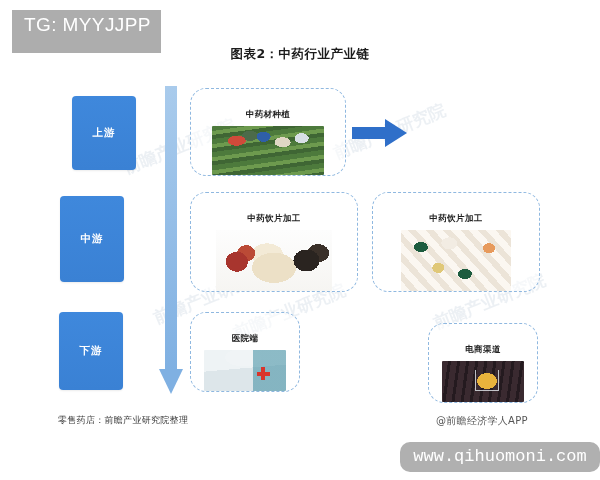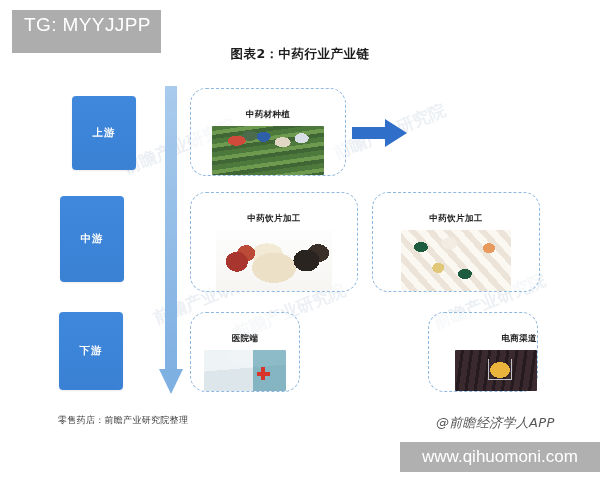--- a/index.html
+++ b/index.html
@@ -36,22 +36,23 @@
     position: absolute;
     left: 400px;
     top: 442px;
     width: 200px;
     height: 30px;
     background: #b0b0b0;
     color: #ffffff;
     font-size: 17px;
     line-height: 30px;
     text-align: center;
-    font-family: Liberation Sans, sans-serif;
+    font-family: Liberation Mono, monospace;
     z-index: 30;
+    border-radius: 10px;
   }
 
   
   #chart-title {
     position: absolute;
     left: 0;
     top: 46px;
     width: 600px;
     text-align: center;
     font-size: 12.5px;
@@ -161,21 +162,21 @@
 
   #node-patent      { left: 372px; top: 192px; width: 168px; height: 100px; }
   #node-patent .node-photo { width: 110px; height: 68px; }
 
   #node-hospital    { left: 190px; top: 312px; width: 110px; height: 80px; }
   #node-hospital .node-photo { width: 82px; height: 52px; }
 
   #node-pharmacy    { left: 308px; top: 312px; width: 110px; height: 80px; }
   #node-pharmacy .node-photo { width: 82px; height: 52px; }
 
-  #node-ecommerce   { left: 428px; top: 312px; width: 110px; height: 80px; align-items: flex-end; }
+  #node-ecommerce   { left: 428px; top: 323px; width: 110px; height: 80px; }
   #node-ecommerce .node-photo { width: 82px; height: 52px; }
 
   
   .ph-field {
     background:
       radial-gradient(ellipse 9px 5px at 22% 30%, #cf4a3a 0 100%, transparent 100%),
       radial-gradient(ellipse 7px 5px at 46% 22%, #2f5fa8 0 100%, transparent 100%),
       radial-gradient(ellipse 8px 5px at 63% 33%, #e0d7c4 0 100%, transparent 100%),
       radial-gradient(ellipse 7px 5px at 80% 25%, #d8dfe6 0 100%, transparent 100%),
       radial-gradient(ellipse 8px 5px at 34% 20%, #4c6b4a 0 100%, transparent 100%),
@@ -266,24 +267,23 @@
     left: 58px;
     top: 414px;
     font-size: 9px;
     color: #3a3a3a;
     letter-spacing: 0.3px;
   }
   #brand-note {
     position: absolute;
     left: 436px;
     top: 414px;
-    font-size: 13px;
+    font-size: 10px;
     color: #555555;
     letter-spacing: 0.3px;
-    font-style: italic;
   }
 </style>
 </head>
 <body>
 
 <div id="diagram">
 
   <div class="bg-wm" style="left:120px; top:135px;">前瞻产业研究院</div>
   <div class="bg-wm" style="left:330px; top:120px;">前瞻产业研究院</div>
   <div class="bg-wm" style="left:150px; top:285px;">前瞻产业研究院</div>

